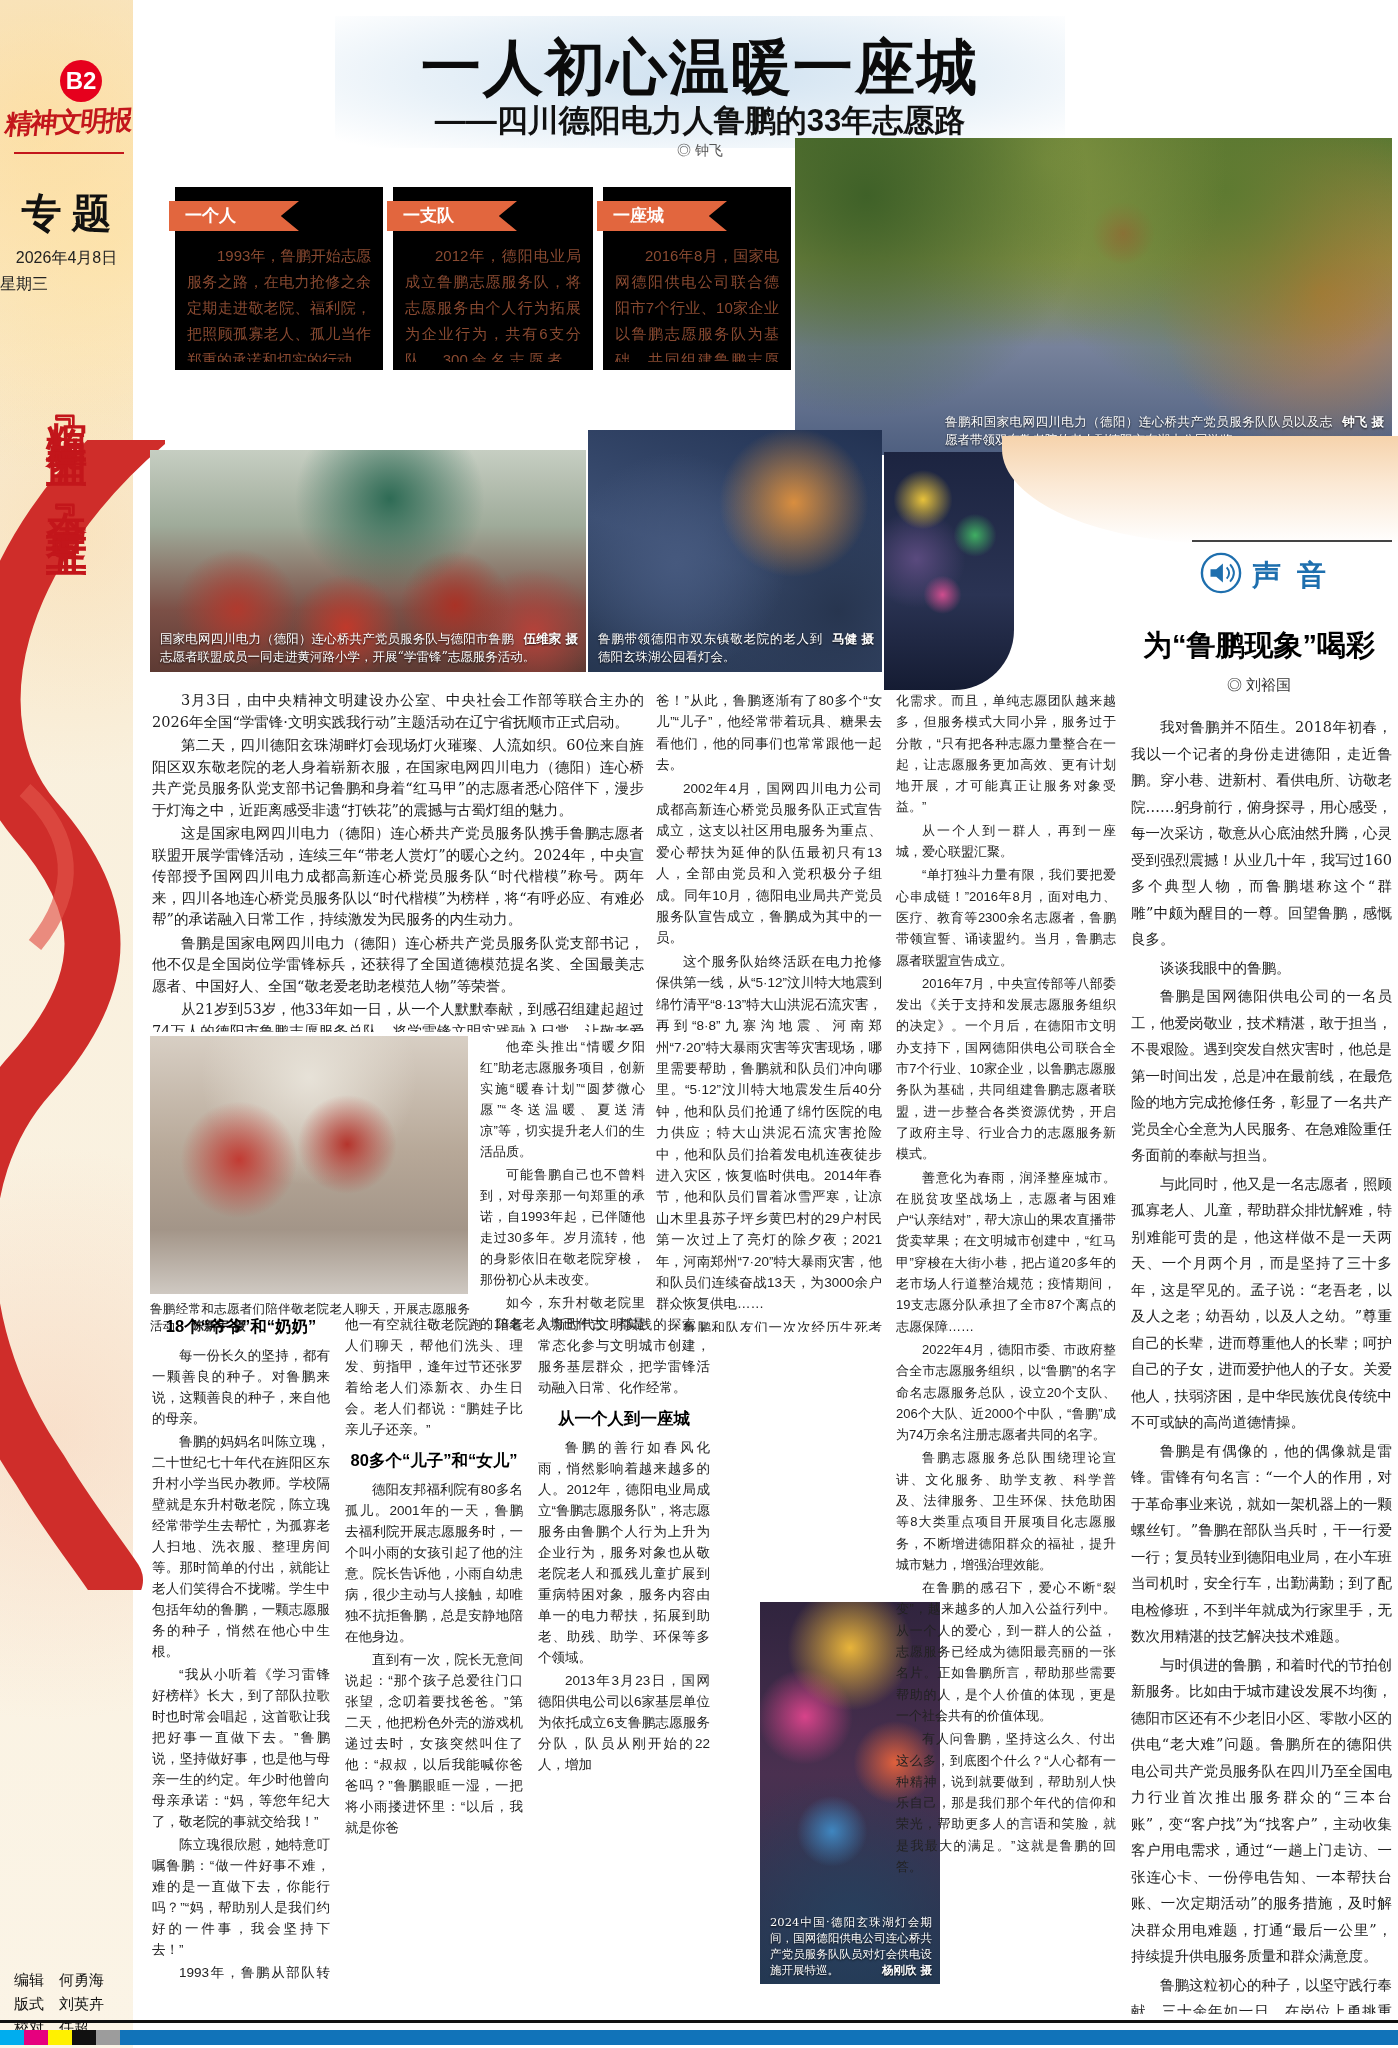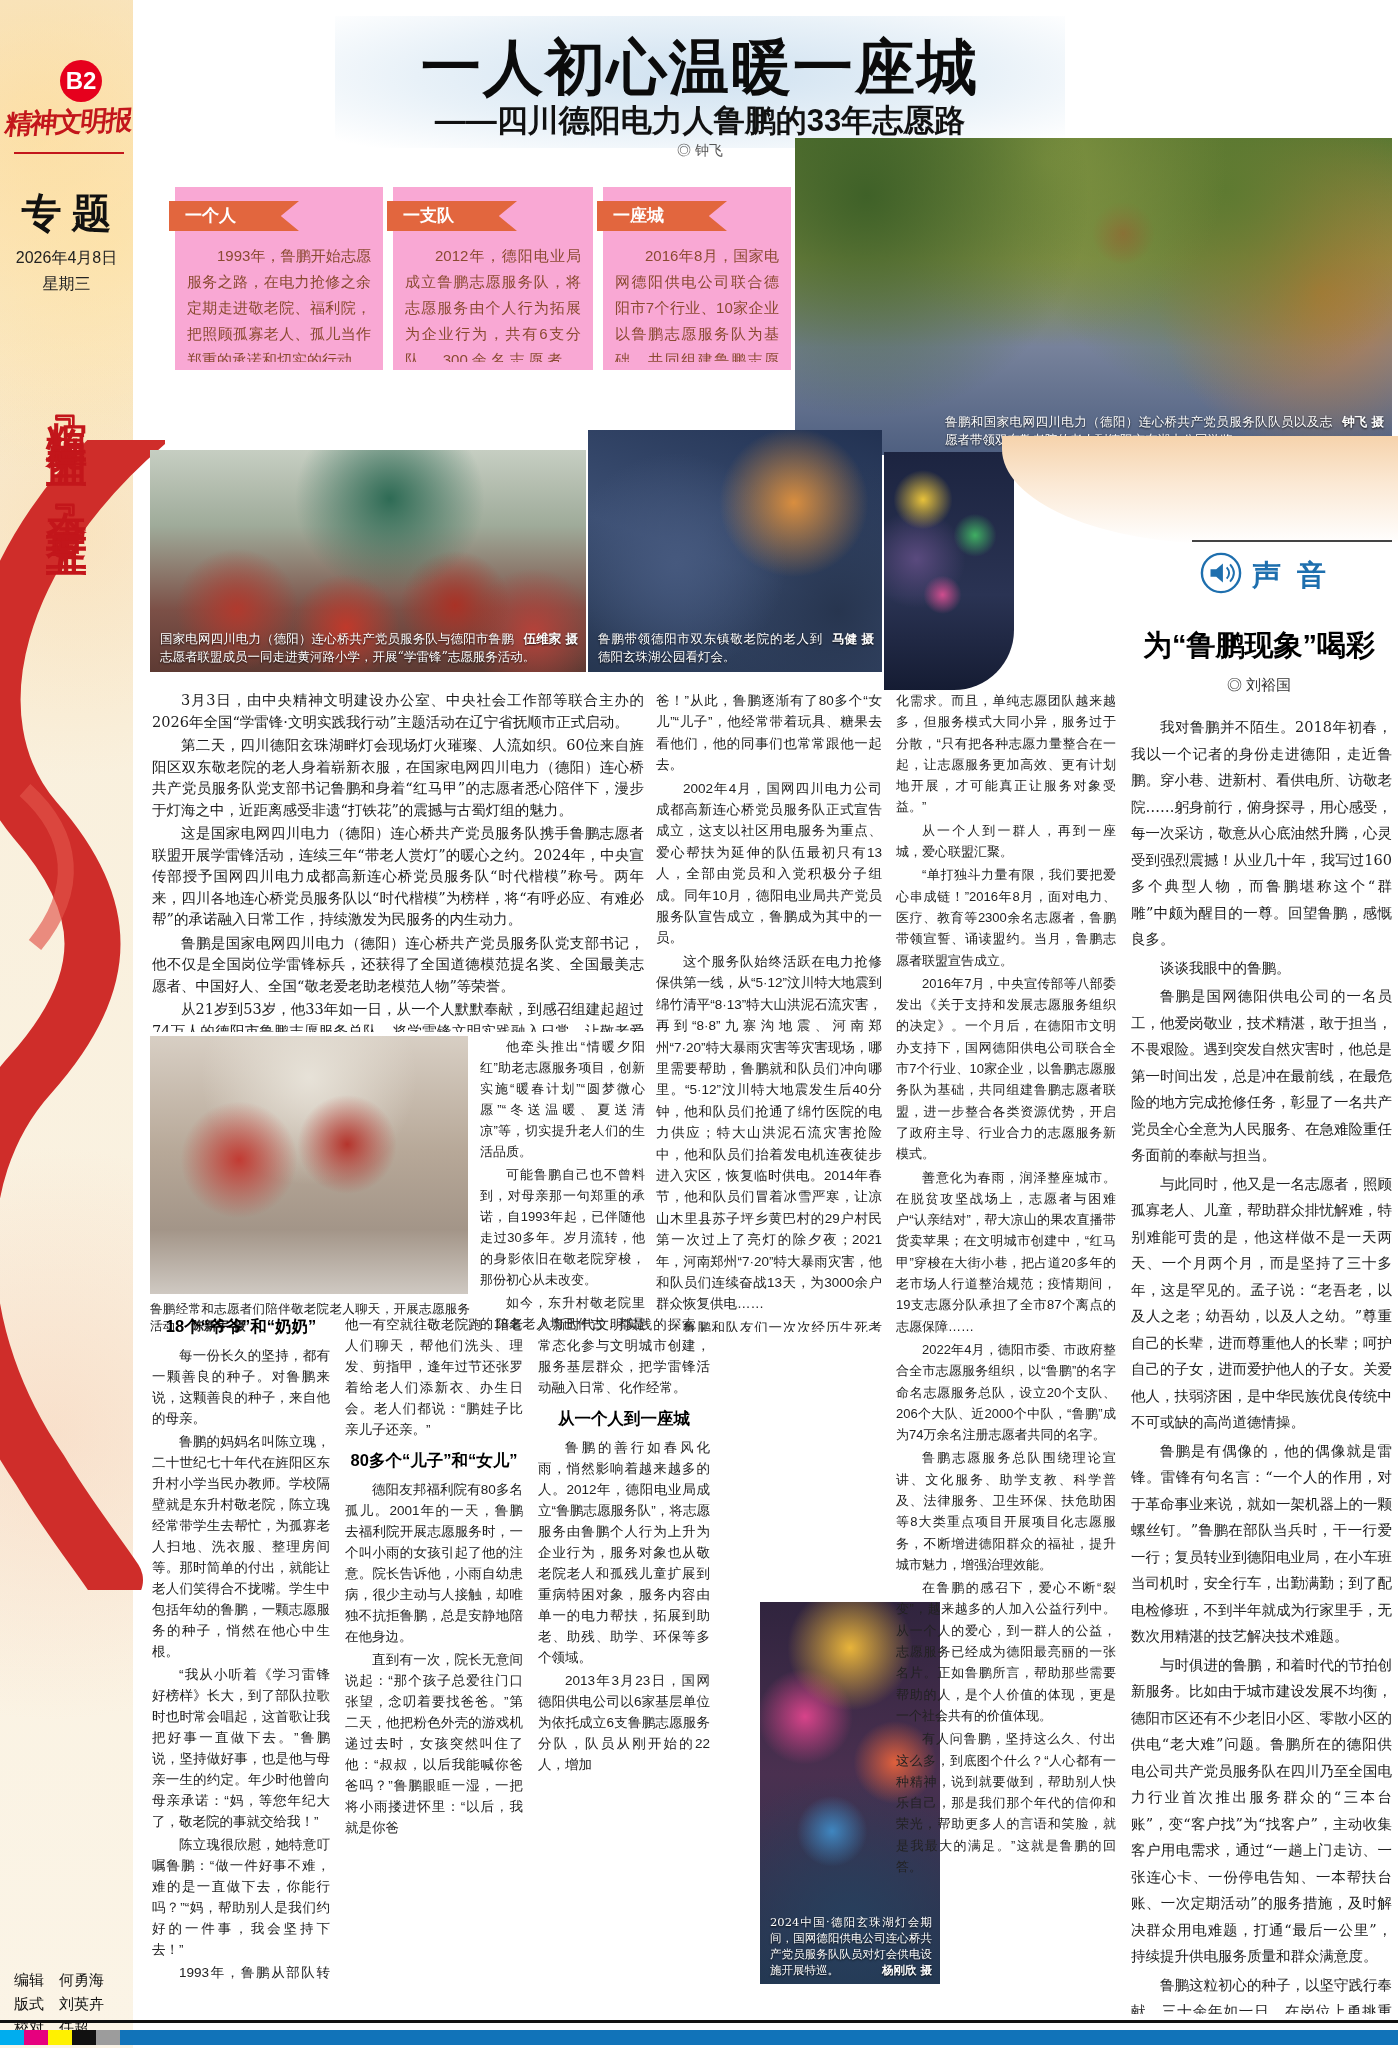--- a/index.html
+++ b/index.html
@@ -19,39 +19,39 @@
       radial-gradient(circle at 55% 26%, rgba(250,210,150,.4), transparent 16%),
       radial-gradient(circle at 40% 70%, rgba(245,190,160,.35), transparent 20%),
       linear-gradient(180deg,#f6e9d0 0%,#f9f0dd 35%,#fbf4e6 100%);}
   .badge{left:60px;top:60px;width:42px;height:42px;border-radius:50%;background:#e6001d;
     color:#fff;font-weight:800;font-size:24px;display:flex;align-items:center;justify-content:center;}
   .papername{left:4px;top:104px;width:128px;text-align:center;font-family:"DejaVu Serif",serif;
     font-size:27px;font-weight:900;color:#c3161b;transform:skewX(-8deg) rotate(-2deg);letter-spacing:-2px;white-space:nowrap;}
   .paperrule{left:14px;top:152px;width:110px;height:2px;background:#c3161b;}
   .sectionlabel{left:0;top:186px;width:133px;text-align:center;font-size:40px;font-weight:900;color:#111;letter-spacing:10px;text-indent:10px;}
   .dateline{left:0;top:248px;width:133px;text-align:center;font-size:16px;color:#222;}
-  .weekday{left:0;top:274px;width:133px;text-align:center;font-size:16px;color:#222;}
+  .weekday{left:0;top:274px;width:133px;font-size:16px;color:#222;}
   .vslogan{left:40px;top:390px;height:1460px;writing-mode:vertical-rl;font-family:"DejaVu Serif",serif;
     font-size:41px;font-weight:900;color:#c3161b;letter-spacing:6px;}
   .credits{left:14px;top:1968px;font-size:15px;color:#111;line-height:24px;}
 
   
   .botrule{left:0;top:2020px;width:1398px;height:3px;background:#111;}
   .regsq{top:2030px;width:24px;height:15px;}
   .regbar{left:120px;top:2030px;width:1278px;height:15px;}
 
   
   .hlband{left:335px;top:16px;width:730px;height:132px;
     background:radial-gradient(ellipse at 50% 45%, #cfe1f0 0%, #e8f1f8 55%, #ffffff 95%);}
   .hltitle{left:335px;top:28px;width:730px;text-align:center;font-size:60px;font-weight:900;color:#0b0b0b;letter-spacing:2px;}
   .hlsub{left:335px;top:100px;width:730px;text-align:center;font-size:31px;font-weight:700;color:#111;}
   .hlauthor{left:335px;top:142px;width:730px;text-align:center;font-size:14px;color:#555;}
 
   
-  .ibox{top:187px;height:183px;background:#f9a8d4;}
+  .ibox{top:187px;height:183px;background:#000000;}
   .ibox .tab{position:absolute;left:-6px;top:14px;width:130px;height:30px;background:#e2663e;
     clip-path:polygon(0 0,100% 0,86% 50%,100% 100%,0 100%);
     color:#fff;font-weight:800;font-size:17px;line-height:30px;padding-left:16px;box-sizing:border-box;}
   .ibox .btxt{position:absolute;left:12px;right:12px;top:56px;bottom:8px;overflow:hidden;
     font-size:15px;line-height:26px;color:#8a4a31;text-align:justify;text-indent:2em;font-weight:500;}
 
   
   .photo{overflow:hidden;}
   .ph-park{left:795px;top:138px;width:597px;height:317px;
     background:

